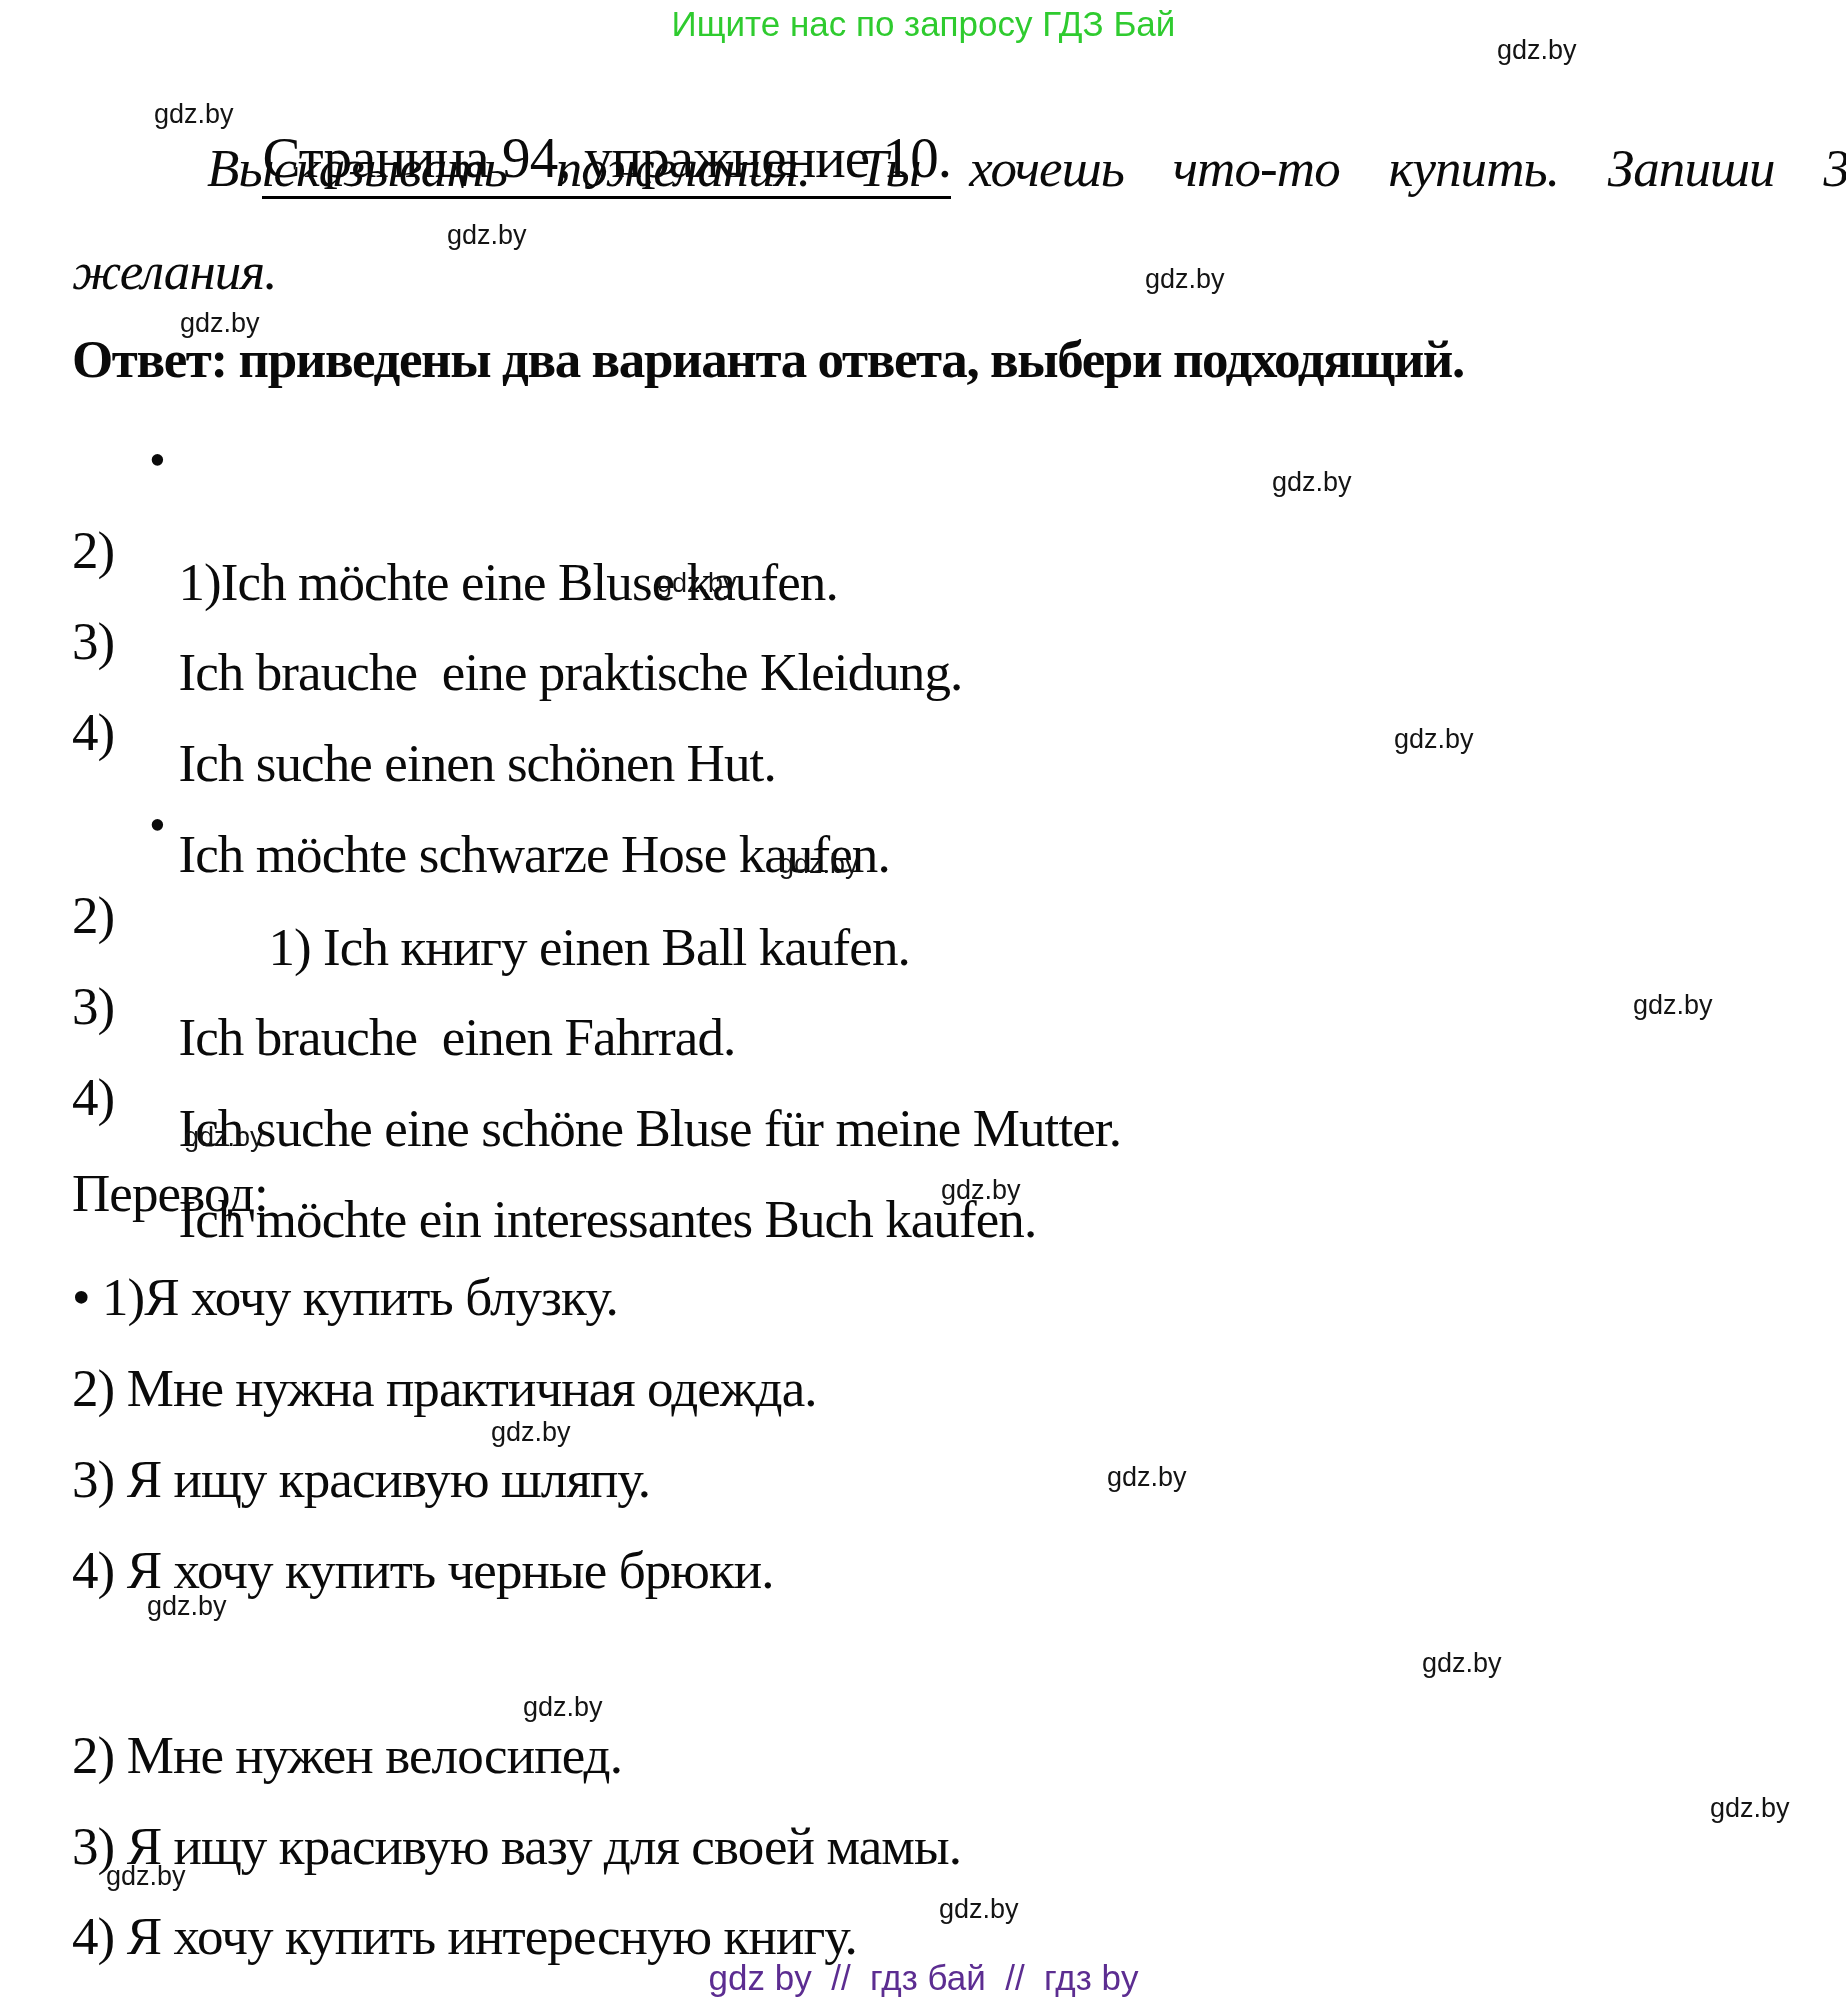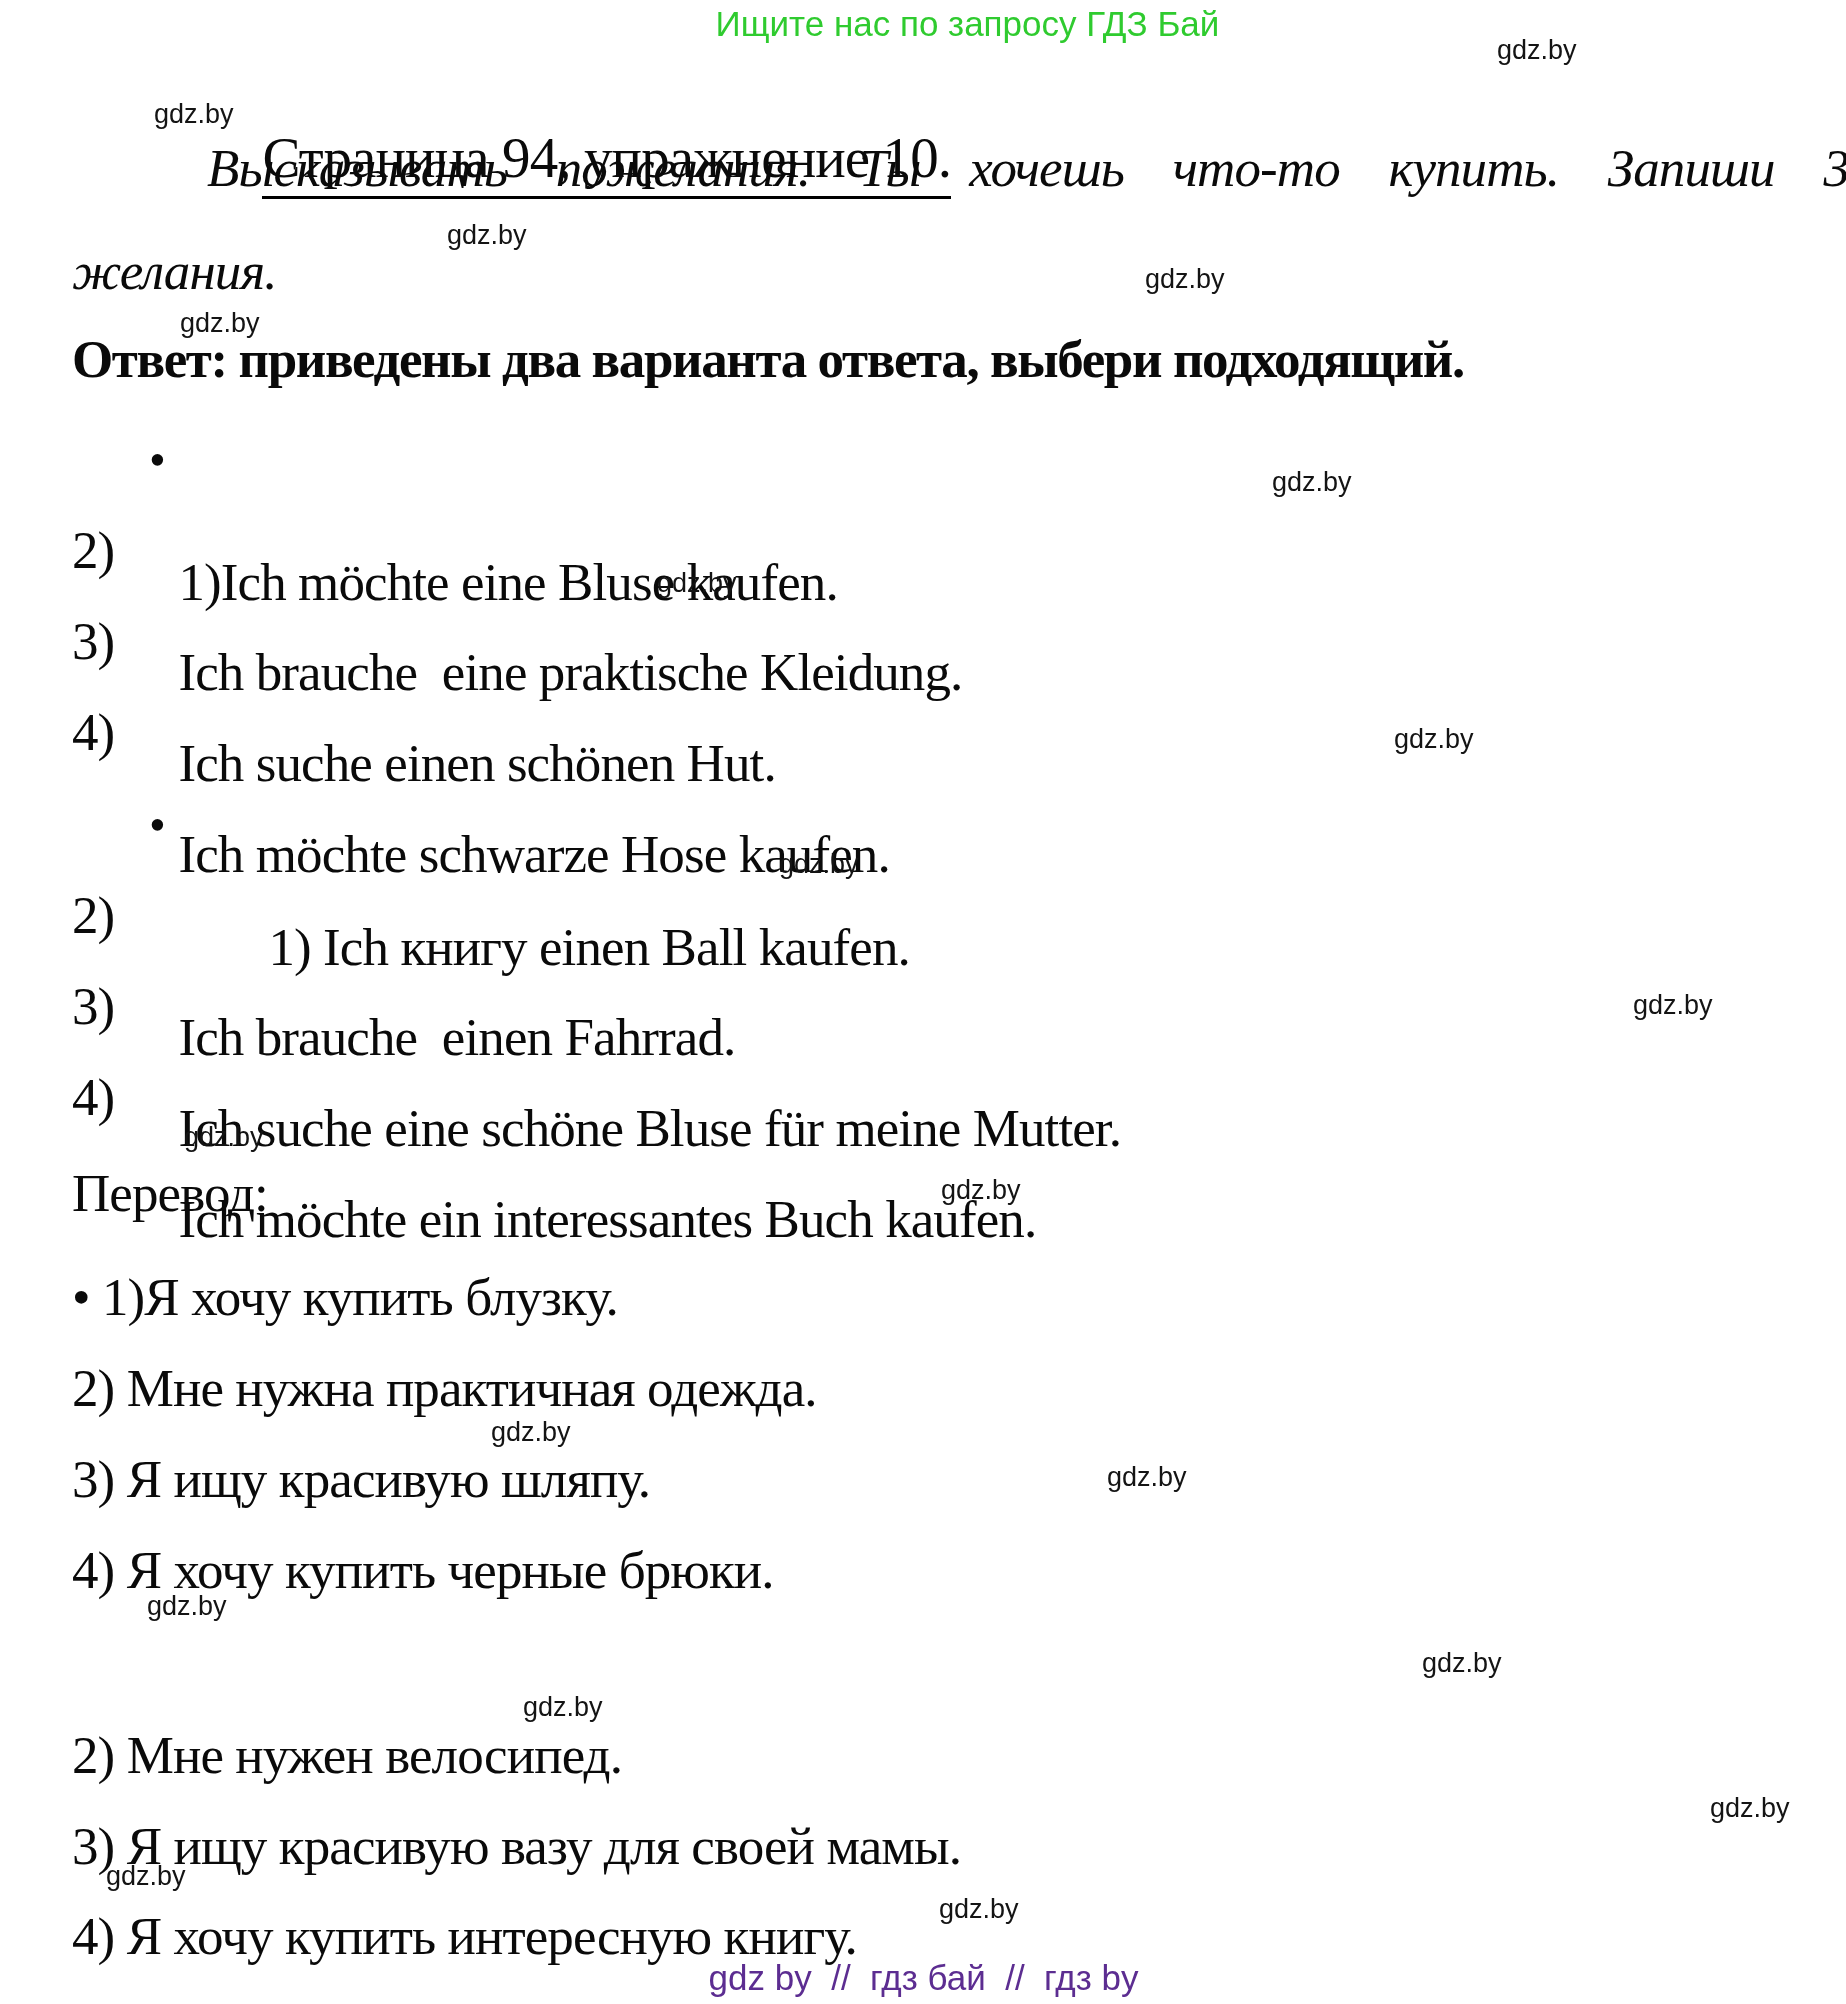--- a/index.html
+++ b/index.html
@@ -8,21 +8,21 @@
     width:1847px;height:2005px;
     background:#ffffff;
     overflow:hidden;
     font-family:"Liberation Serif", serif;
     color:#0a0a0a;
   }
   
   .promo{
     position:absolute;top:3.7px;left:50%;transform:translateX(-50%);
     font-family:"Liberation Sans", sans-serif;
-    font-size:35px;font-weight:500;white-space:pre;margin-left:44px;
+    font-size:35px;font-weight:500;white-space:pre;
   }
   
   .title{
     position:absolute;left:209px;top:46px;
     font-size:57px;letter-spacing:-0.9px;white-space:pre;
   }
   .title .u{border-bottom:3.7px solid #000;padding-bottom:6.4px;display:inline-block;margin-top:14px;}
   
   .task1{
     position:absolute;left:207px;top:138px;

